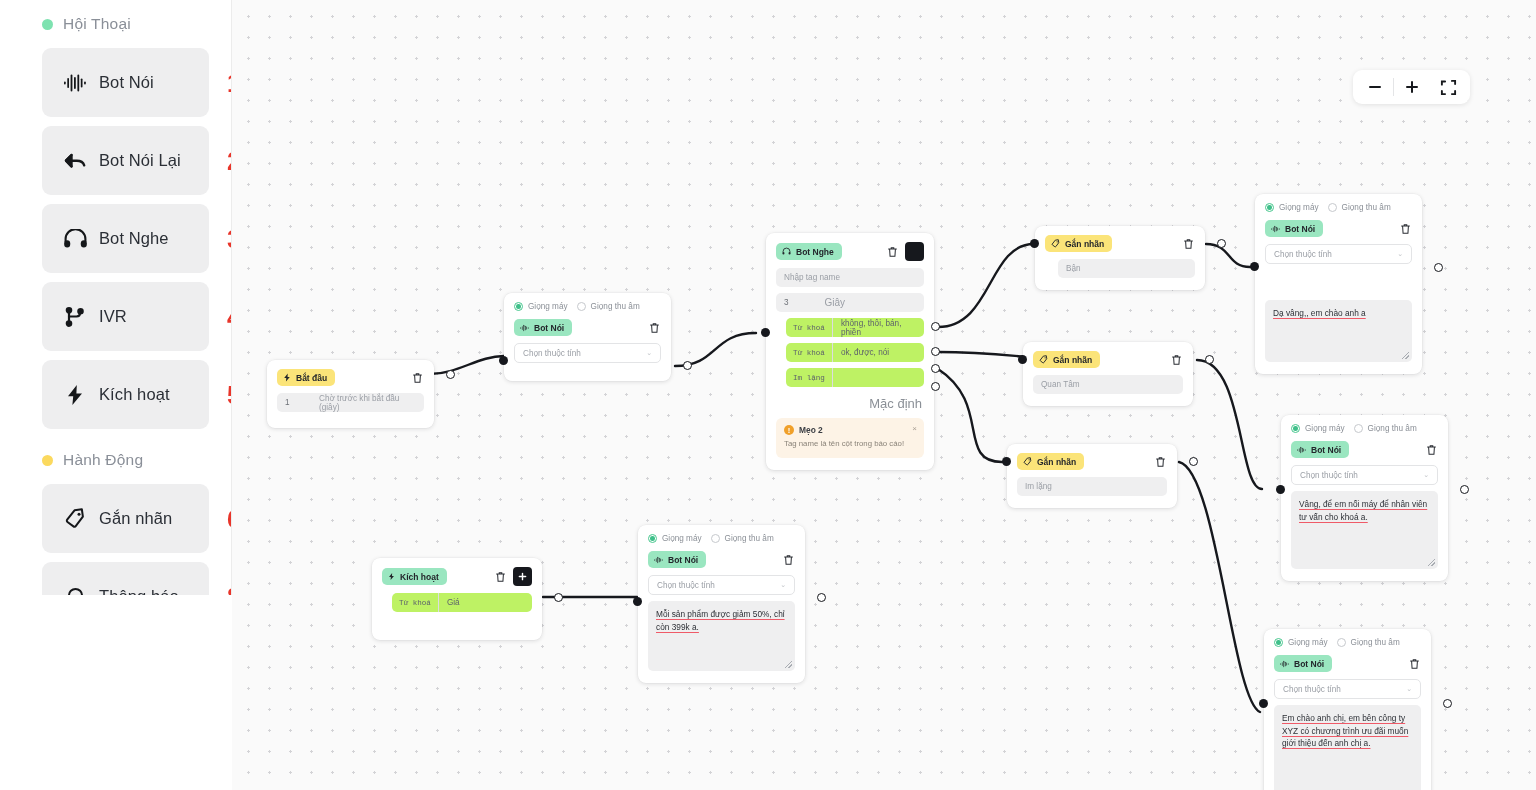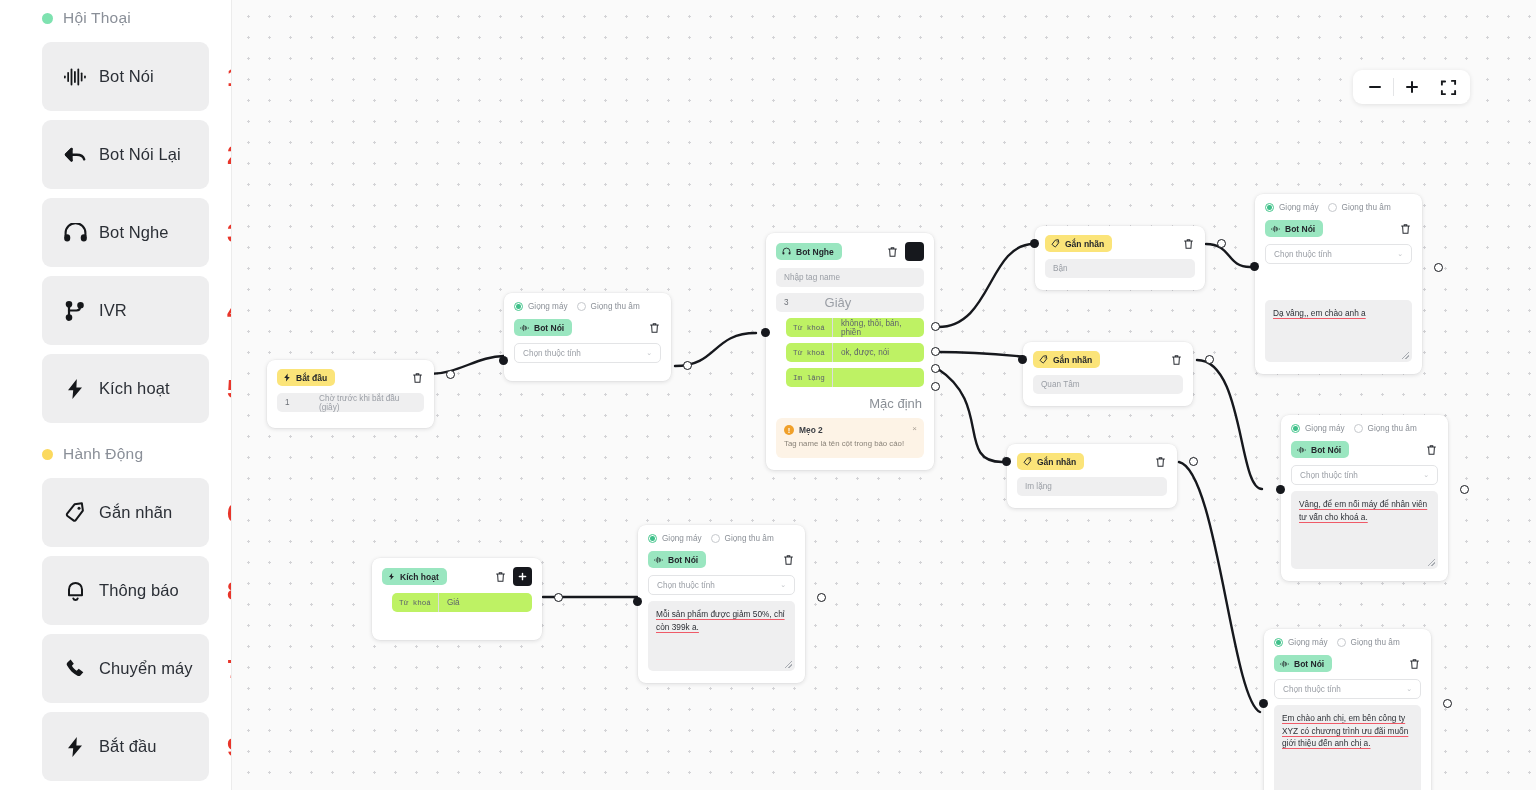--- a/index.html
+++ b/index.html
@@ -6,24 +6,24 @@
   html, body {
     width: 1536px; height: 790px;
     font-family: "Liberation Sans", sans-serif;
     background: #ffffff;
     overflow: hidden;
   }
   #app { position: relative; width: 1536px; height: 790px; display: flex; }
 
   
   .sidebar {
-    width: 232px; height: 790px;
+    width: 232px; height: 595px;
     background: #ffffff;
     border-right: 1px solid #ececec;
-    padding: 4px 22px 0 42px;
+    padding: 10px 22px 0 42px;
     overflow: hidden;
     flex: 0 0 232px;
     position: relative; z-index: 20;
   }
   .sb-group-head {
     display: flex; align-items: center; gap: 10px;
     height: 28px; margin-bottom: 10px;
   }
   .sb-dot { width: 11px; height: 11px; border-radius: 50%; flex: 0 0 11px; }
   .sb-group-title {
@@ -137,21 +137,21 @@
     background: #fdf3e6; border-radius: 6px; padding: 7px 8px 8px 8px; position: relative;
   }
   .tip-head { display: flex; align-items: center; gap: 5px; }
   .tip-ic { width:10px; height:10px; border-radius:50%; background:#f0a02a; color:#fff; font-size:7.5px; font-weight:bold; display:flex; align-items:center; justify-content:center; flex:0 0 10px;}
   .tip-title { font-size: 8.4px; font-weight: bold; color: #3a3d43; }
   .tip-x { position:absolute; right:7px; top:6px; font-size:8px; color:#a9a095; cursor:pointer; }
   .tip-body { font-size: 7.8px; color: #8a8379; margin-top: 4px; line-height: 1.4; }
 
   .delay-row { display:flex; align-items:center; background:#efeff0; border-radius:5px; height:19px; margin-bottom:6px; }
   .delay-row .num { font-size:8.2px; color:#6c7077; padding: 0 8px; }
-  .delay-row .unit { font-size:13px; color:#9a9ea5; }
+  .delay-row .unit { font-size:10px; color:#9a9ea5; }
 
   
   .h { position: absolute; z-index: 6; }
   .h-out {
     width: 9px; height: 9px; border-radius: 50%;
     background: #fff; border: 1.6px solid #16181d;
   }
   .h-in { width: 9px; height: 9px; border-radius: 50%; background: #16181d; }
 
   
@@ -440,21 +440,21 @@
               <circle cx="15" cy="6.3" r="1.5" fill="#23262b" stroke="none"></circle>
             </svg>
           <span>Gắn nhãn</span>
         </span>
         <span class="icon-btn">
           <svg width="11" height="12" viewBox="0 0 14 15" fill="none" stroke="#2a2d33" stroke-width="1.3" stroke-linecap="round">
               <path d="M2 3.6h10M5.4 3.4V2.2h3.2v1.2M3.3 3.7l.6 9.2h6.2l.6-9.2"></path>
             </svg>
         </span>
       </div>
-      <div class="field" style="margin-bottom:2px;">
+      <div class="field" style="margin-bottom:2px;margin-left:13px;">
         <span>Bận</span>
       </div>
       <span class="h h-in" style="left:-5px; top:13px;"></span>
       <span class="h h-out" style="right:-21px; top:13px;"></span>
     </div>
 
     <div class="node" style="left:791px; top:342px; width:170px;">
       <div class="node-row">
         <span class="badge yellow">
           <svg width="9" height="9" viewBox="0 0 22 21" fill="none" stroke="#23262b" stroke-width="2.2">

